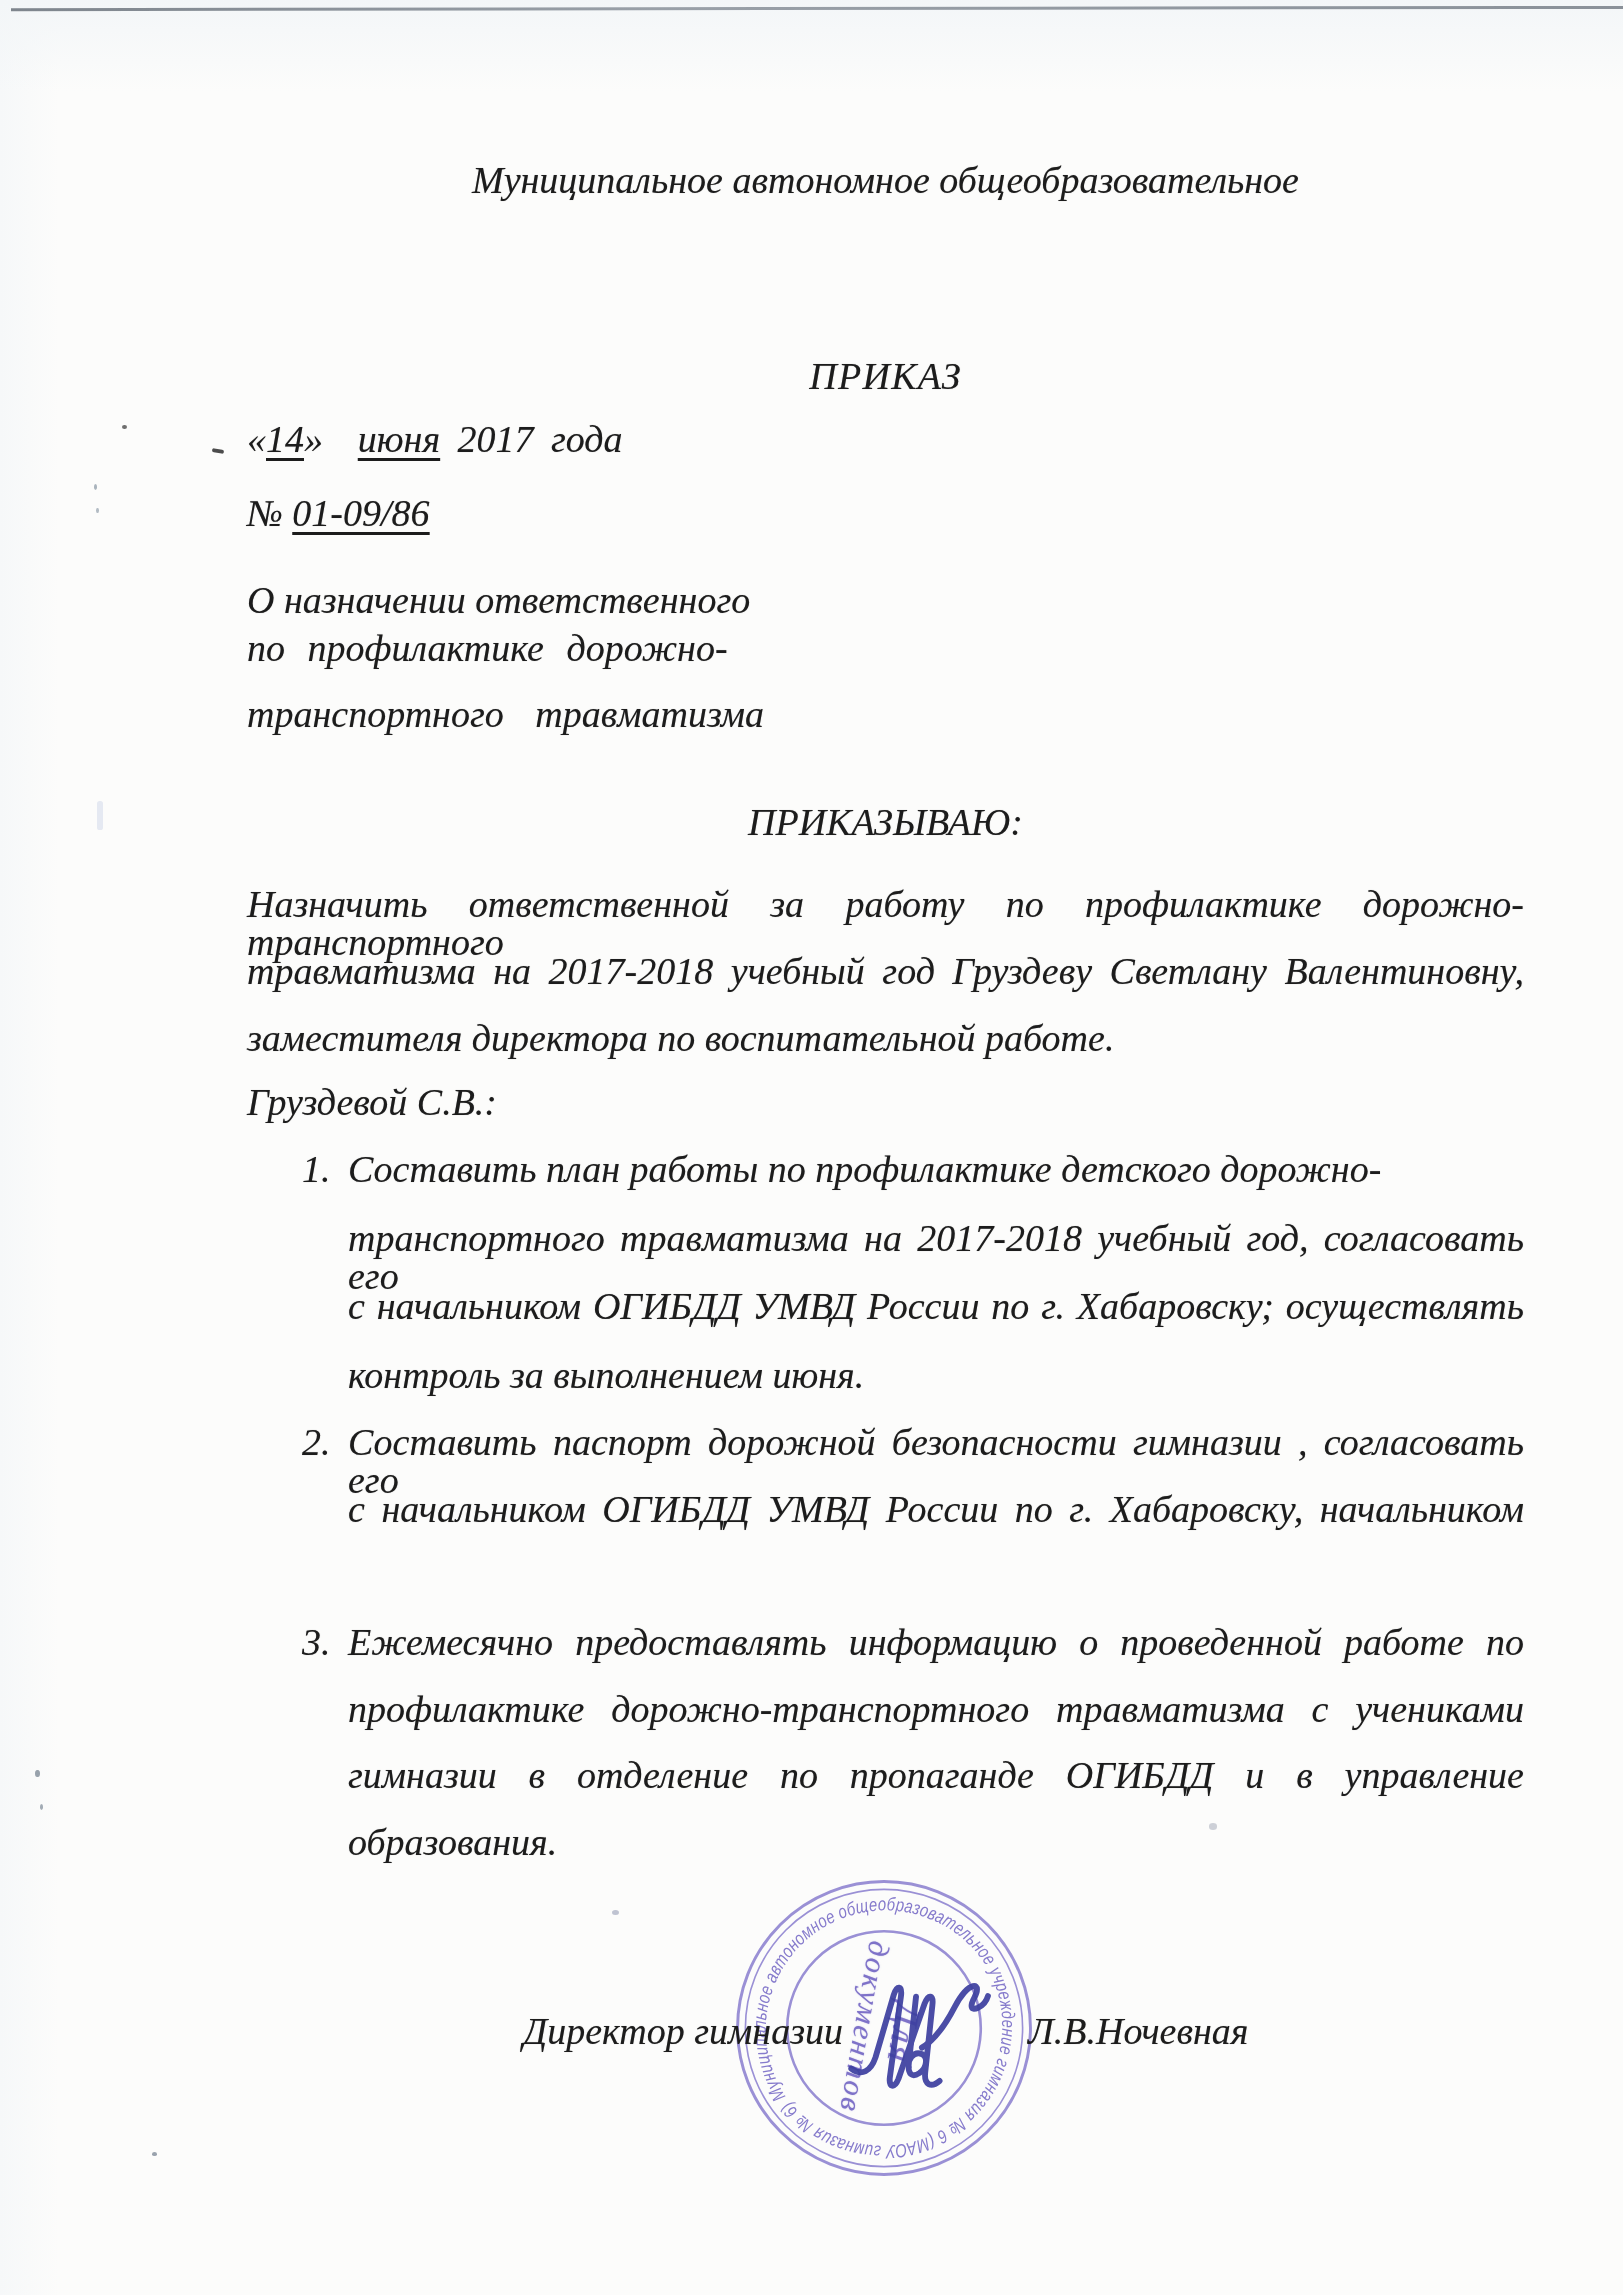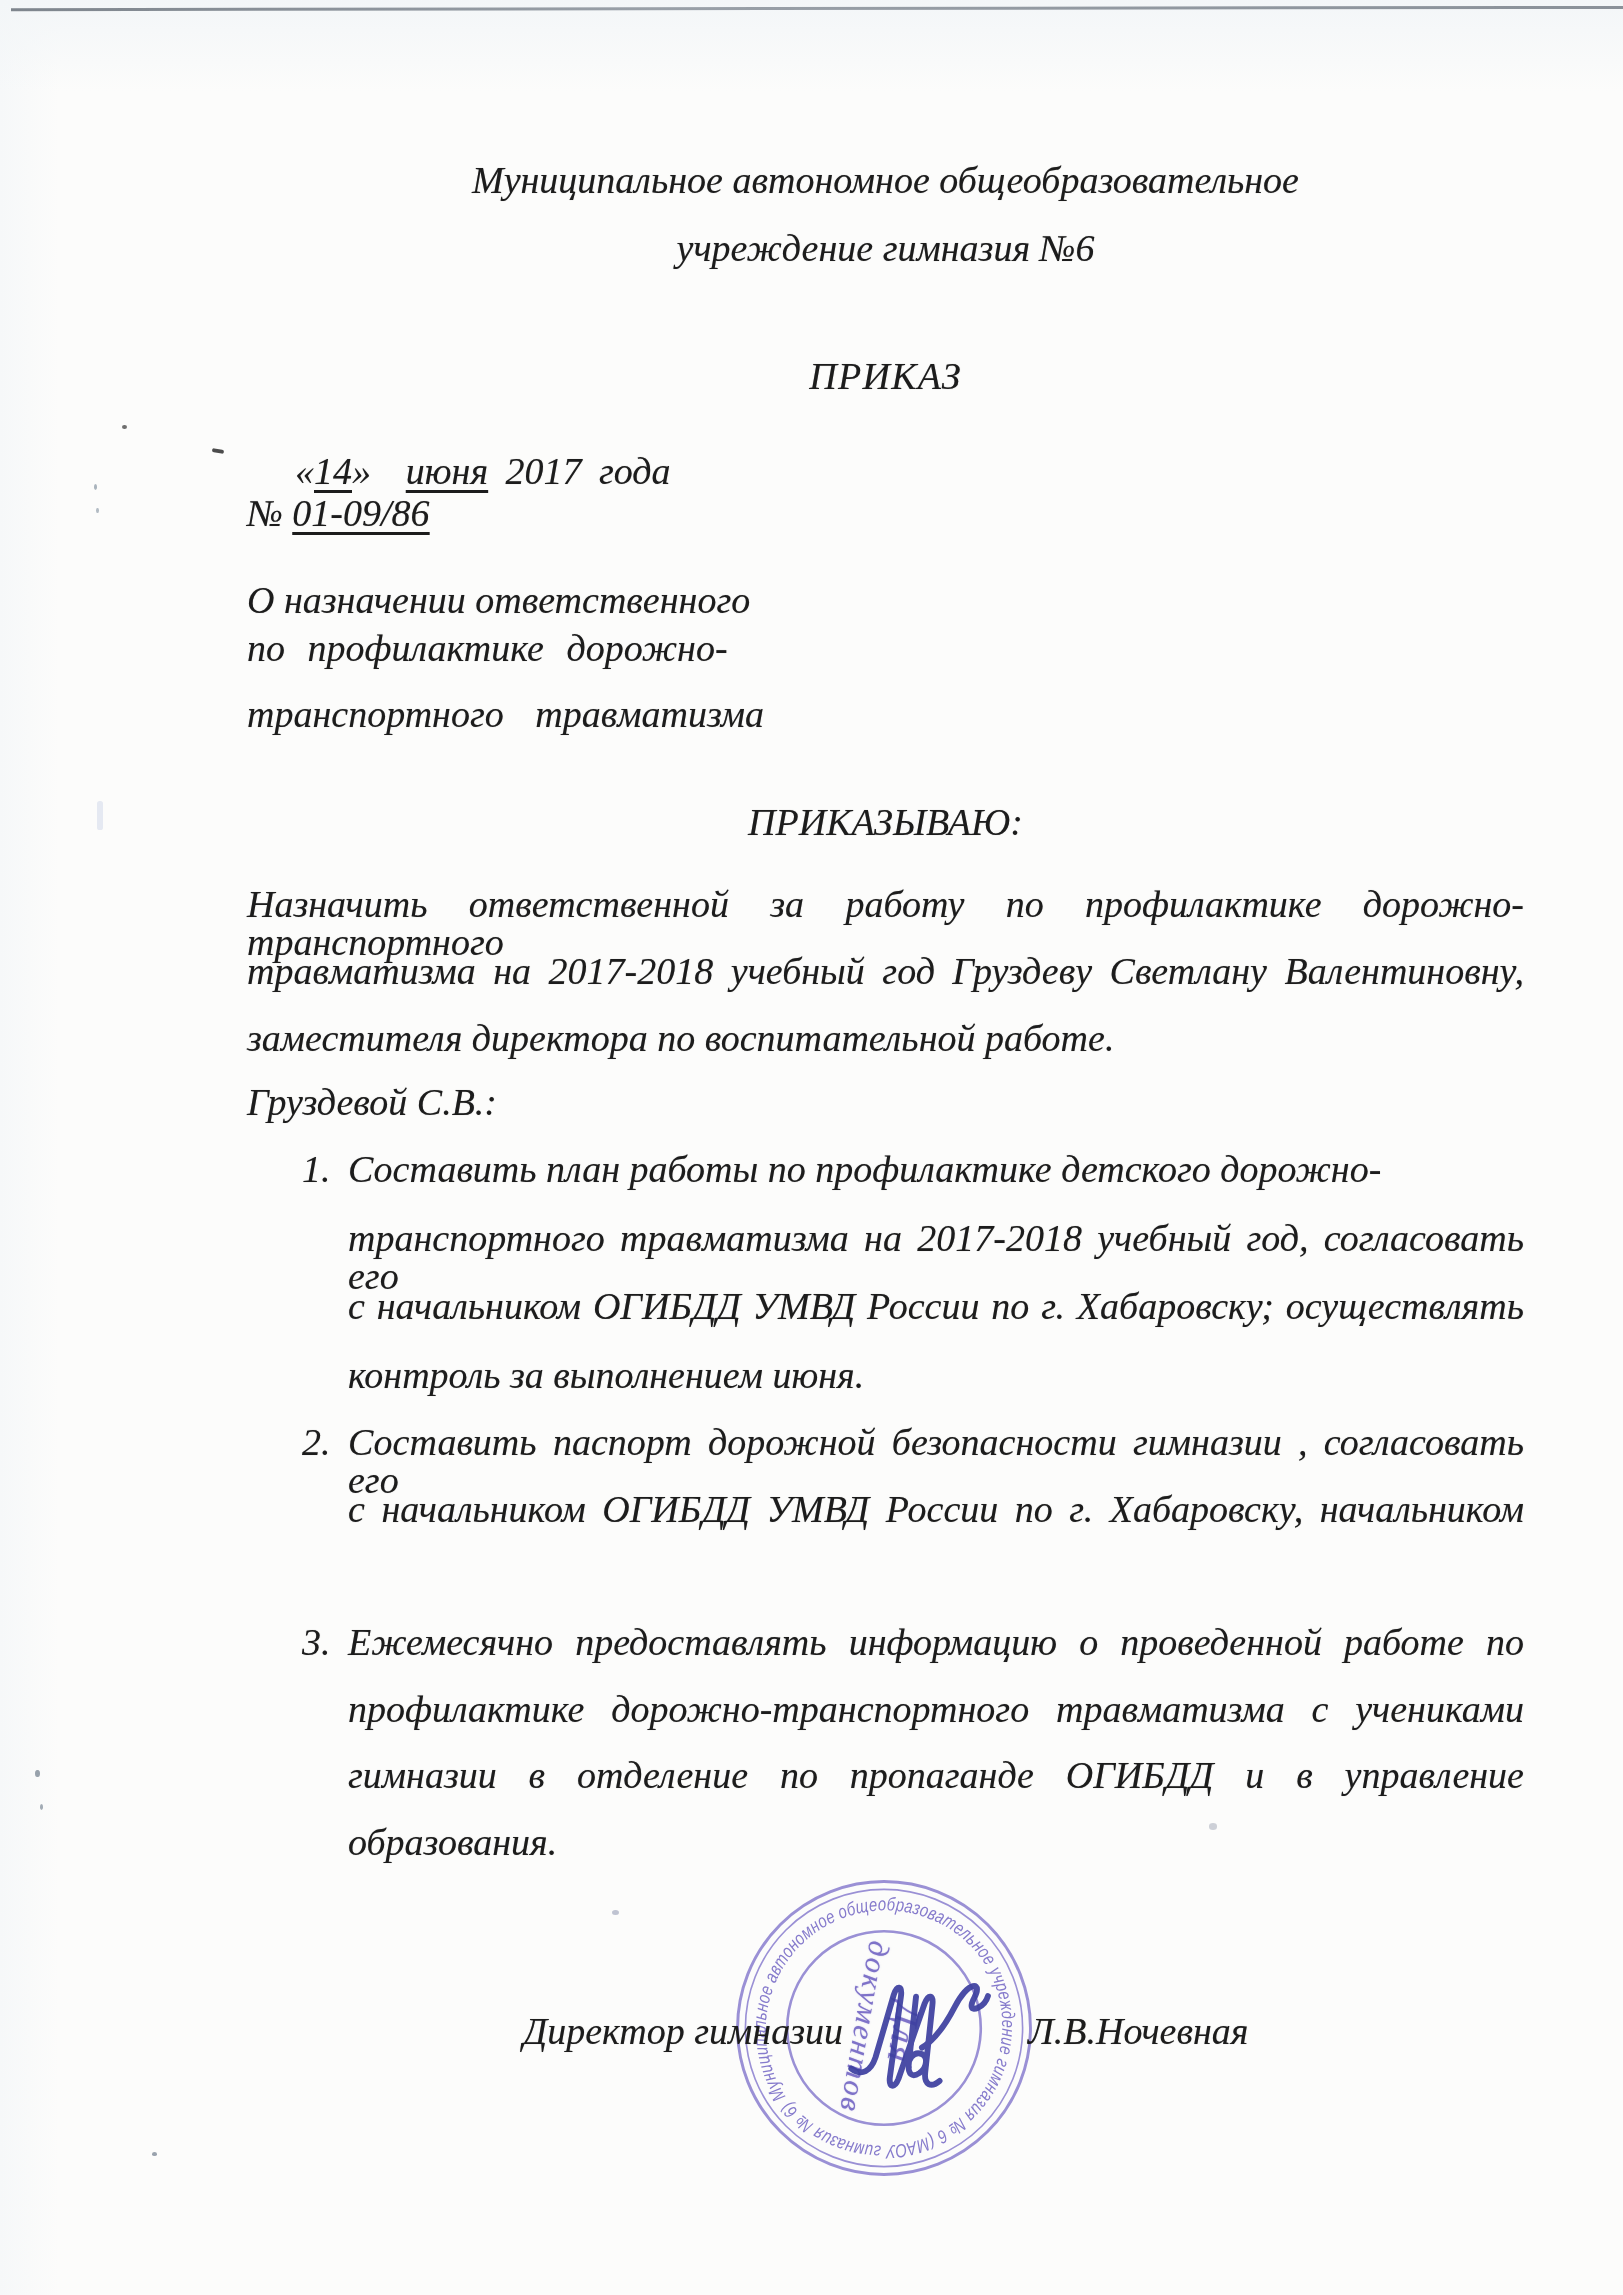--- a/index.html
+++ b/index.html
@@ -69,25 +69,24 @@
   <div class="speck" style="left:94px;top:484px;width:3.3px;height:5.9px;background:#aab4bd;"></div>
   <div class="speck" style="left:96px;top:508px;width:2.6px;height:4.6px;background:#b3bcc4;"></div>
   <div class="speck" style="left:97px;top:801px;width:5.9px;height:29px;background:rgba(150,170,210,.22);border-radius:2.6px;"></div>
   <div class="speck" style="left:35px;top:1770px;width:4.6px;height:7.2px;background:#98a2ac;"></div>
   <div class="speck" style="left:40px;top:1804px;width:3.3px;height:5.9px;background:#a3acb5;"></div>
   <div class="speck" style="left:152px;top:2152px;width:5.2px;height:3.9px;background:#99a2ad;"></div>
   <div class="speck" style="left:612px;top:1910px;width:7.2px;height:5.2px;background:rgba(140,148,175,.55);"></div>
   <div class="speck" style="left:1209px;top:1823px;width:7.9px;height:6.5px;background:rgba(148,156,170,.45);"></div>
 
   <div class="ln center" style="top:161px;">Муниципальное автономное общеобразовательное</div>
-  <div class="ln center" style="top:229px;">учреждение гимназия №6</div>
 
   <div class="ln center caps" style="top:357px;">ПРИКАЗ</div>
 
-  <div class="ln leftcol ws1" style="top:452px;margin-left:48px;"><span>«</span><span class="u">14</span><span>»</span>&nbsp; <span class="u">июня</span> <span>2017 года</span></div>
+  <div class="ln leftcol ws1" style="top:420px;"><span>«</span><span class="u">14</span><span>»</span>&nbsp; <span class="u">июня</span> <span>2017 года</span></div>
 
   <div class="ln leftcol" style="top:494px;"><span>№</span> <span class="u">01-09/86</span></div>
 
   <div class="ln leftcol" style="top:581px;text-align:right;">О назначении ответственного</div>
   <div class="ln leftcol ws2" style="top:629px;">по  профилактике  дорожно-</div>
   <div class="ln leftcol ws3" style="top:695px;">транспортного  травматизма</div>
 
   <div class="ln center" style="top:803px;">ПРИКАЗЫВАЮ:</div>
 
   <div class="ln para j" style="top:885px;">Назначить ответственной за работу по профилактике дорожно-транспортного</div>

